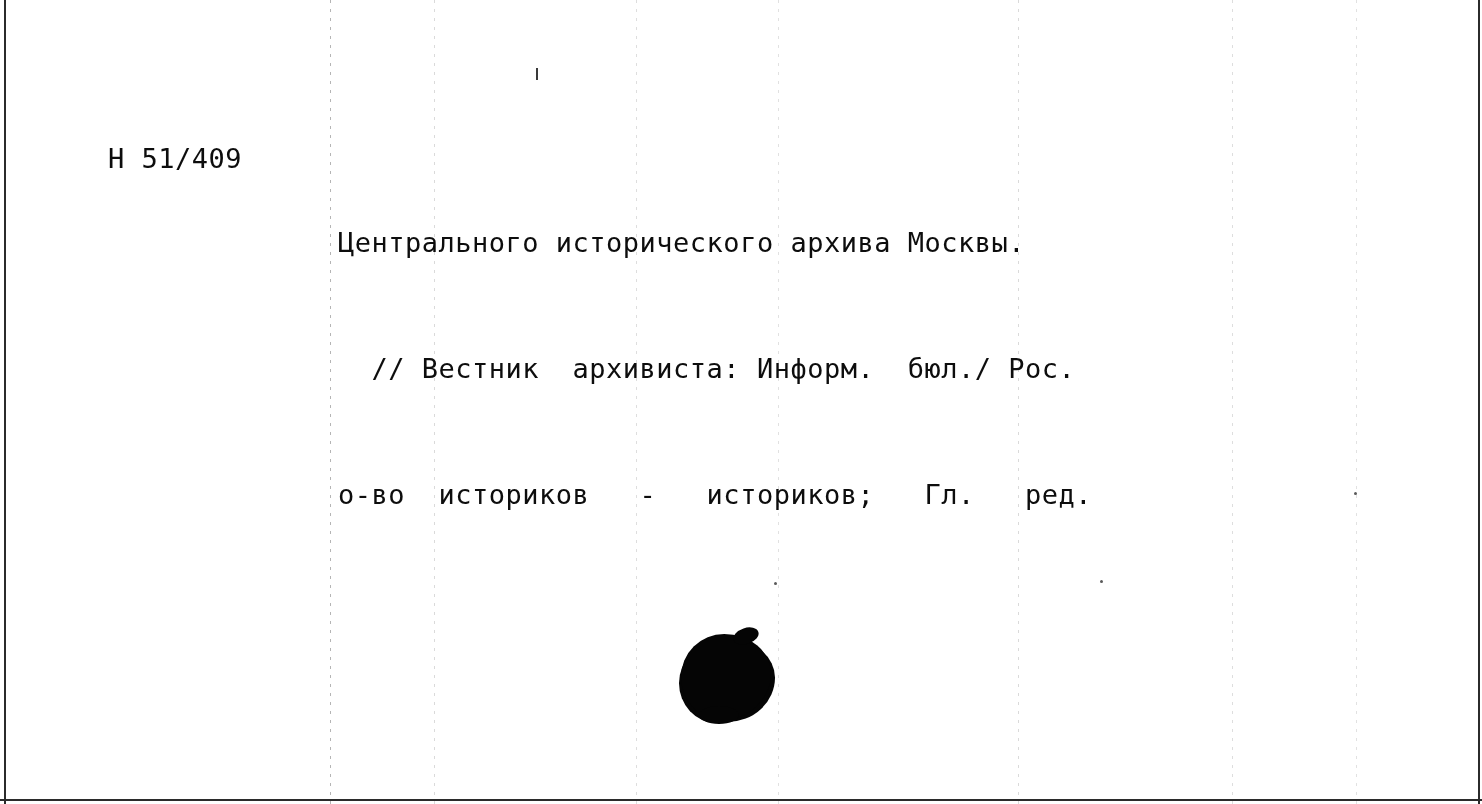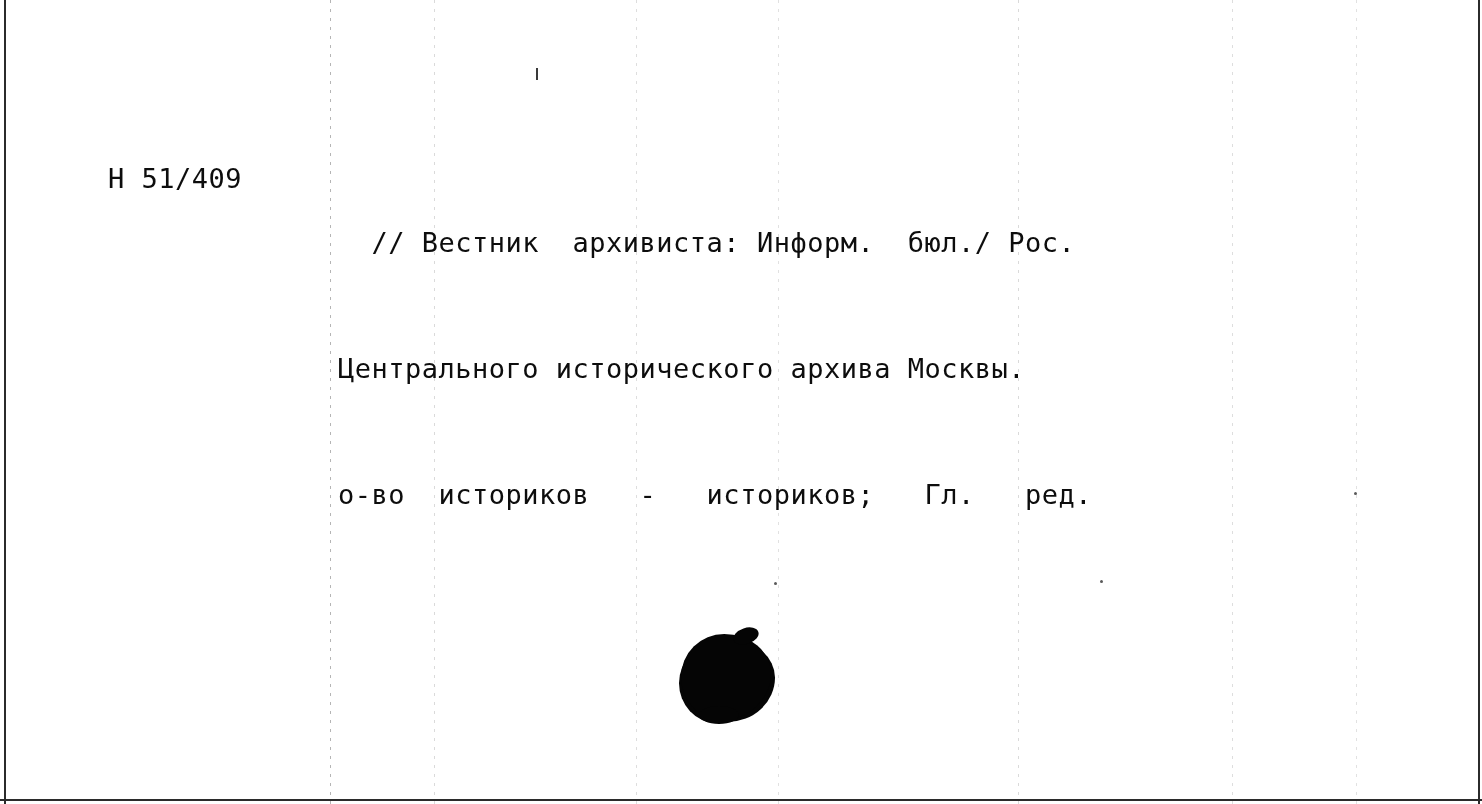--- a/index.html
+++ b/index.html
@@ -43,21 +43,20 @@
 
   .call-number {
     position: absolute;
     left: 108px;
     top: 138px;
     font-size: 27px;
     line-height: 42px;
     color: #0d0d0d;
     white-space: pre;
     letter-spacing: 0.5px;
-    margin-top: 20px;
   }
   .body-lines {
     position: absolute;
     left: 338px;
     top: 138px;
     width: 990px;
     font-size: 27px;
     line-height: 42px;
     color: #0d0d0d;
     white-space: pre;
@@ -125,22 +124,22 @@
   <div class="scanline" style="left:1356px; opacity:0.4;"></div>
 
   <div class="tick" style="left:536px; top:68px; width:2px; height:12px;"></div>
   <div class="speck" style="left:1354px; top:492px; width:3px; height:3px;"></div>
   <div class="speck" style="left:1100px; top:580px; width:3px; height:3px;"></div>
   <div class="speck" style="left:774px; top:582px; width:3px; height:3px;"></div>
 
   <div class="call-number">H 51/409</div>
 
   <div class="body-lines">
+    <span class="line">Центрального исторического архива Москвы.</span>
     <span class="line">  // Вестник  архивиста: Информ.  бюл./ Рос.</span>
-    <span class="line">Центрального исторического архива Москвы.</span>
     <span class="line">о-во  историков   -   историков;   Гл.   ред.</span>
     
     
     
   </div>
 
   <div class="ink-blot"></div>
 
 </div>
 

